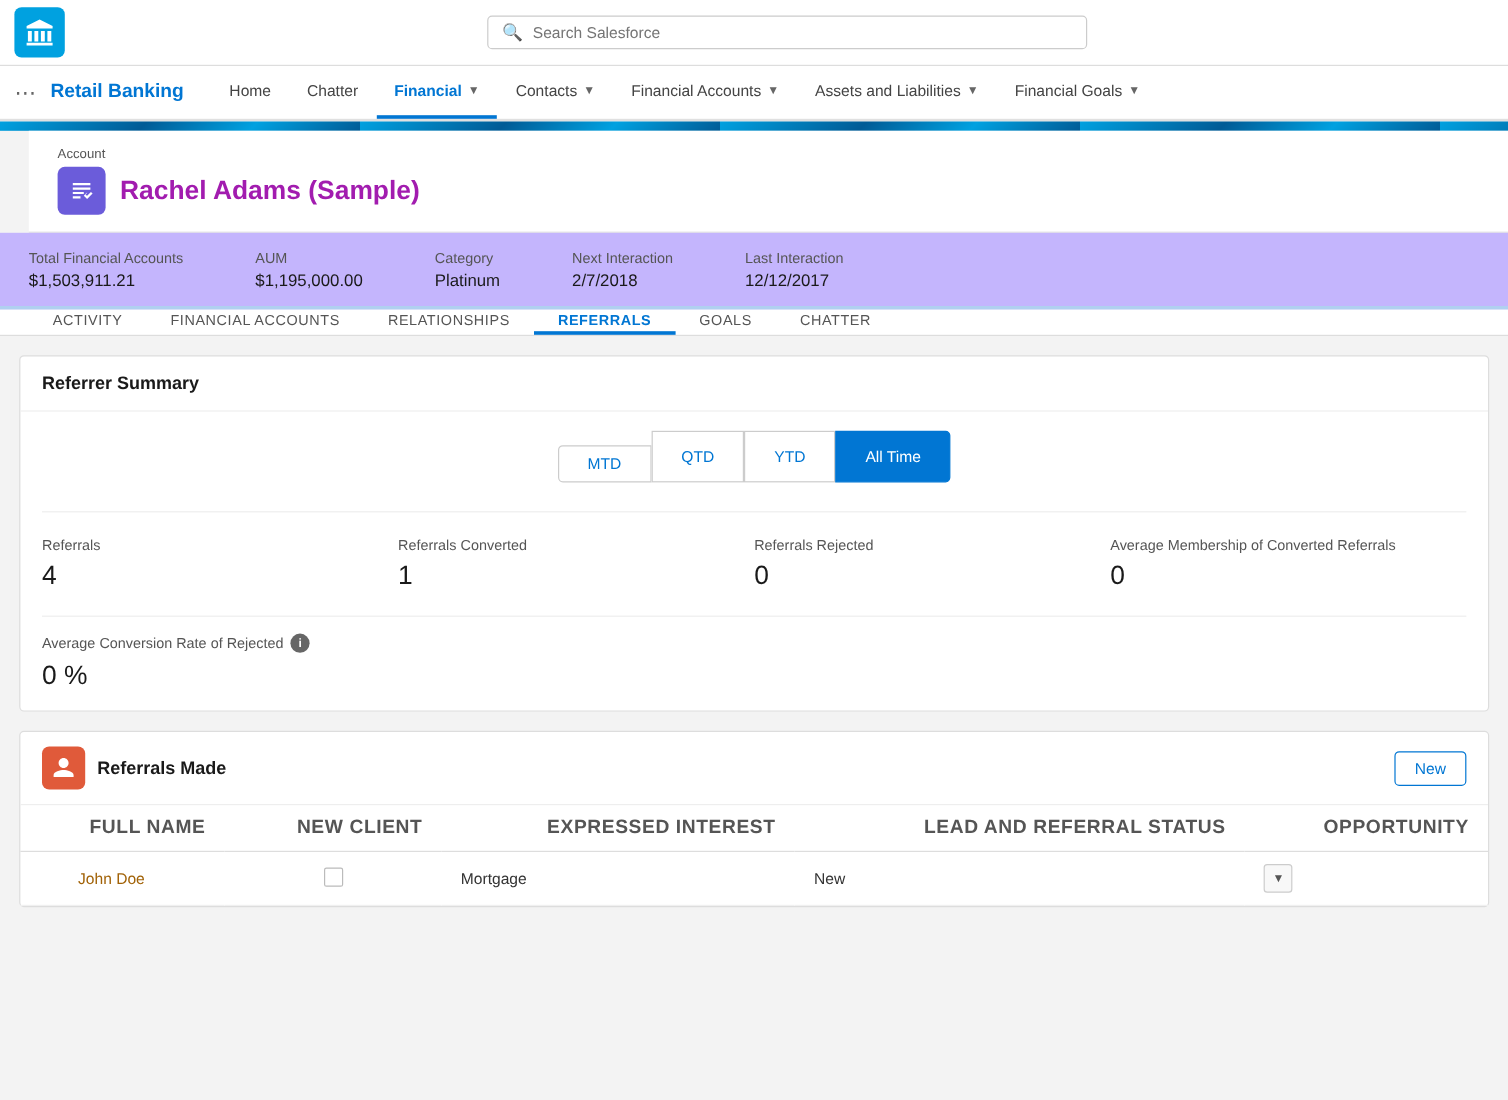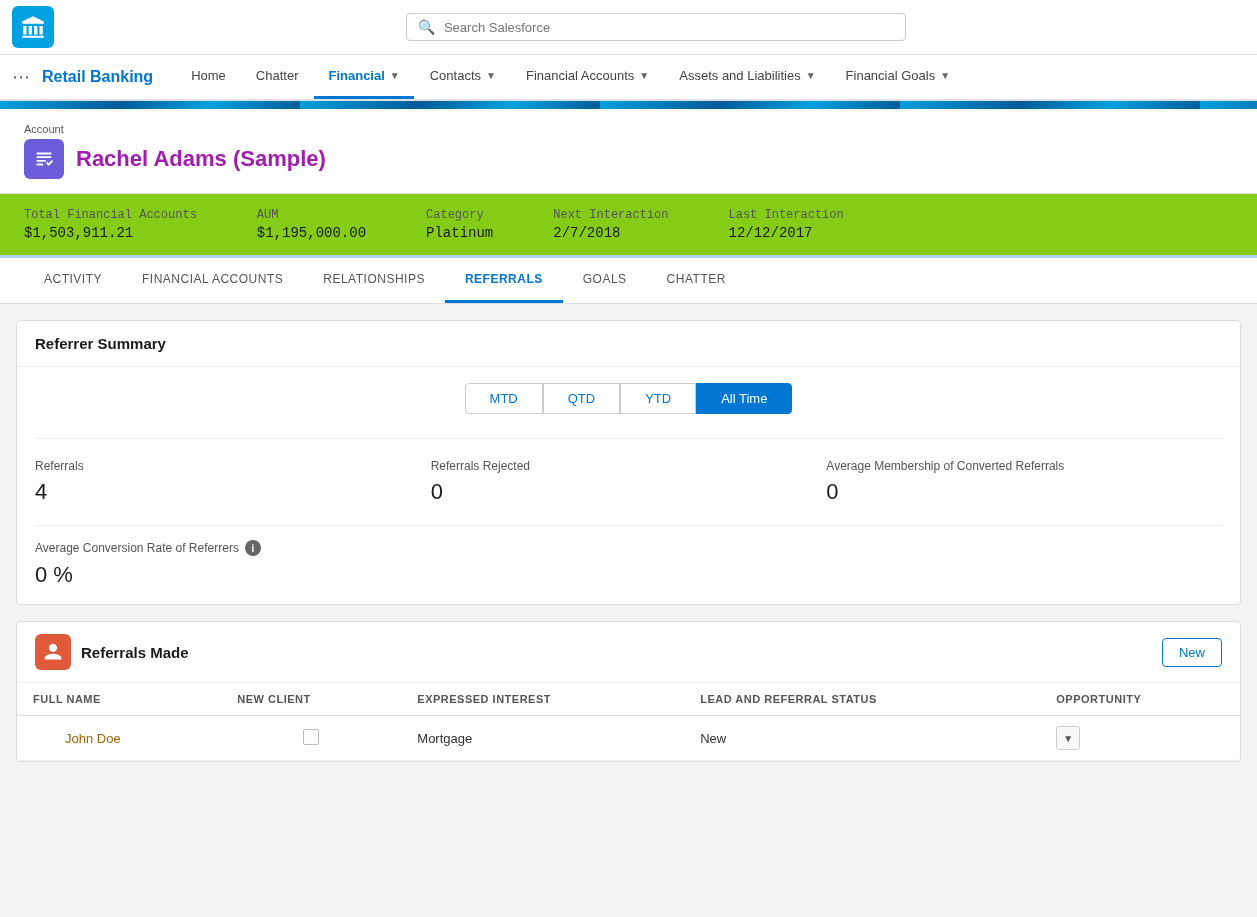--- a/index.html
+++ b/index.html
@@ -99,20 +99,21 @@
       height: 8px;
       background: linear-gradient(135deg, #00a1e0 0%, #005b96 40%, #00a1e0 70%, #005b96 100%);
       background-size: 300px 8px;
     }
 
     
     .account-header {
       background: #fff;
       padding: 14px 24px 14px 24px;
       border-bottom: 1px solid #e0e0e0;
+      margin-left: 24px;
     }
     .account-label {
       font-size: 11px;
       color: #555;
       margin-bottom: 4px;
     }
     .account-title-row {
       display: flex;
       align-items: center;
       gap: 12px;
@@ -126,41 +127,40 @@
     }
     .account-icon svg { width: 22px; height: 22px; fill: #fff; }
     .account-name {
       font-size: 22px;
       font-weight: bold;
       color: #a21caf;
     }
 
     
     .account-stats {
-      background: #84cc16;
+      background: #c4b5fd;
       padding: 14px 24px;
       display: flex;
       gap: 60px;
       border-bottom: 3px solid #b0d0f0;
-      font-family: Liberation Mono, monospace;
     }
     .stat-item {}
     .stat-label { font-size: 12px; color: #555; margin-bottom: 3px; }
     .stat-value { font-size: 14px; color: #1a1a1a; font-weight: 400; }
 
     
     .sub-tabs {
       background: #fff;
       display: flex;
       gap: 0;
       border-bottom: 1px solid #ddd;
       padding: 0 24px;
     }
     .sub-tab {
-      padding: 14px 20px;
+      padding: 2px 20px;
       font-size: 12px;
       letter-spacing: 0.5px;
       font-weight: 500;
       color: #555;
       cursor: pointer;
       border-bottom: 3px solid transparent;
       text-transform: uppercase;
     }
     .sub-tab.active {
       color: #0176d3;
@@ -199,21 +199,21 @@
     }
     .time-btn {
       padding: 7px 24px;
       font-size: 13px;
       border: 1px solid #ccc;
       background: #fff;
       color: #0176d3;
       cursor: pointer;
       font-weight: 500;
     }
-    .time-btn:first-child { border-radius: 4px 0 0 4px; }
+    .time-btn:first-child { border-radius: 4px 0 0 4px; margin-top: 12px; }
     .time-btn:last-child { border-radius: 0 4px 4px 0; }
     .time-btn.active {
       background: #0176d3;
       color: #fff;
       border-color: #0176d3;
     }
 
     .stats-grid {
       display: flex;
       gap: 0;
@@ -286,24 +286,24 @@
     
     .referrals-table {
       width: 100%;
       border-collapse: collapse;
     }
     .referrals-table thead tr {
       border-bottom: 1px solid #ddd;
     }
     .referrals-table th {
       padding: 10px 16px;
-      font-size: 11px;
+      font-size: 16px;
       font-weight: 700;
       color: #555;
-      text-align: left;
+      text-align: right;
       text-transform: uppercase;
       letter-spacing: 0.5px;
     }
     .referrals-table td {
       padding: 10px 16px;
       font-size: 13px;
       color: #333;
       border-bottom: 1px solid #f0f0f0;
       vertical-align: middle;
     }
@@ -434,31 +434,35 @@
         <button class="time-btn">QTD</button>
         <button class="time-btn">YTD</button>
         <button class="time-btn active">All Time</button>
       </div>
       <div class="stats-grid">
         <div class="stat-col">
           <div class="stat-col-label">Referrals</div>
           <div class="stat-col-value">4</div>
         </div>
         <div class="stat-col">
+          <div class="stat-col-label">Referrals Converted</div>
+          <div class="stat-col-value">1</div>
+        </div>
+        <div class="stat-col">
           <div class="stat-col-label">Referrals Rejected</div>
           <div class="stat-col-value">0</div>
         </div>
         <div class="stat-col">
           <div class="stat-col-label">Average Membership of Converted Referrals</div>
           <div class="stat-col-value">0</div>
         </div>
       </div>
       <div class="stat-row-bottom">
         <div class="stat-col-label">
-          <span>Average Conversion Rate of Referrers</span>
+          <span>Average Conversion Rate of Rejected</span>
           <span class="info-icon">i</span>
         </div>
         <div class="stat-col-value">0 %</div>
       </div>
     </div>
   </div>
 
   <div class="card">
     <div class="card-header-row">
       <div class="card-header-left">

